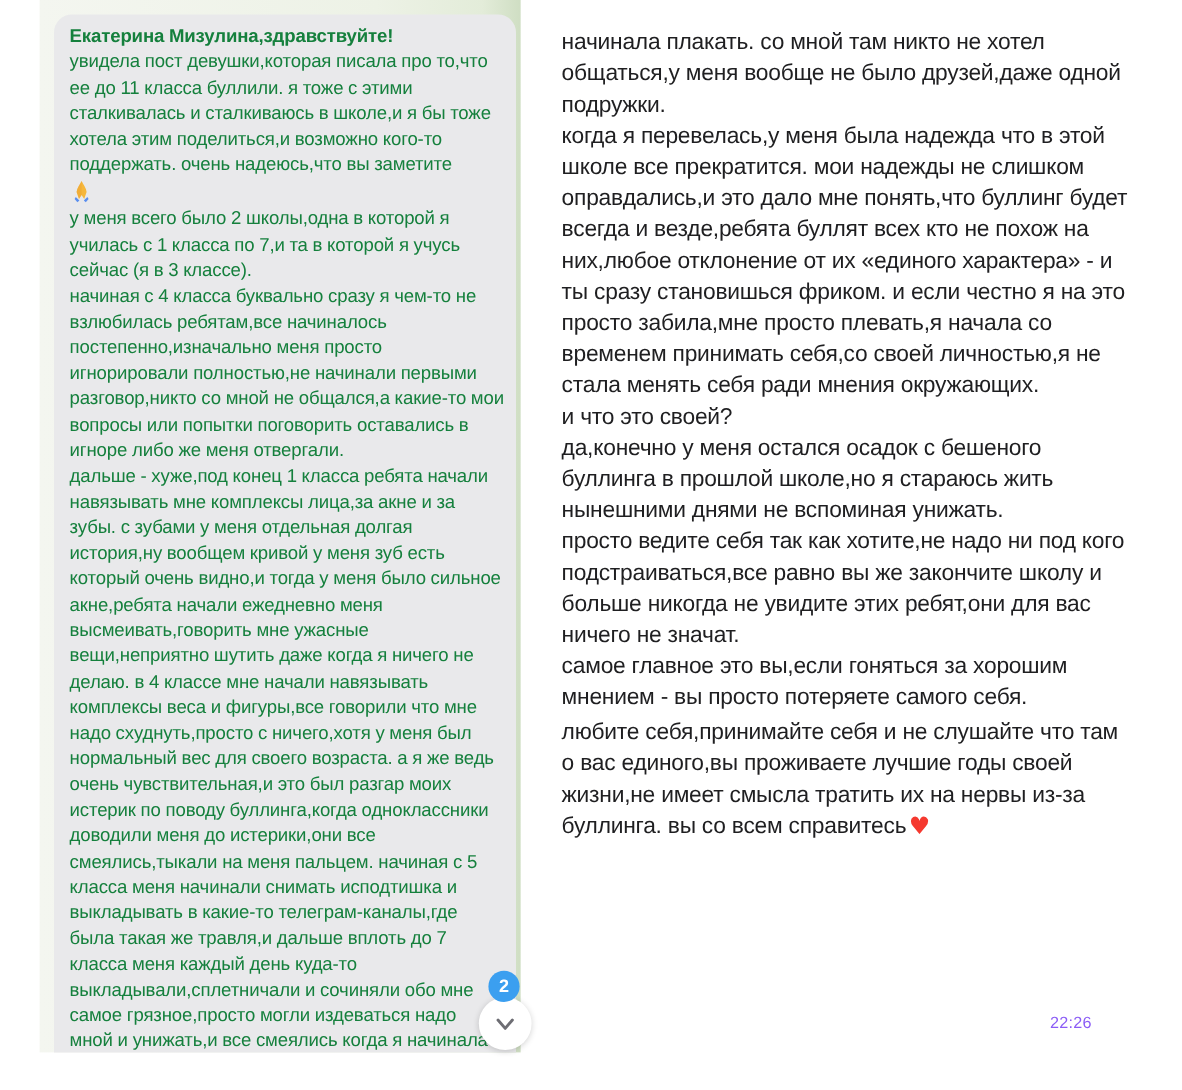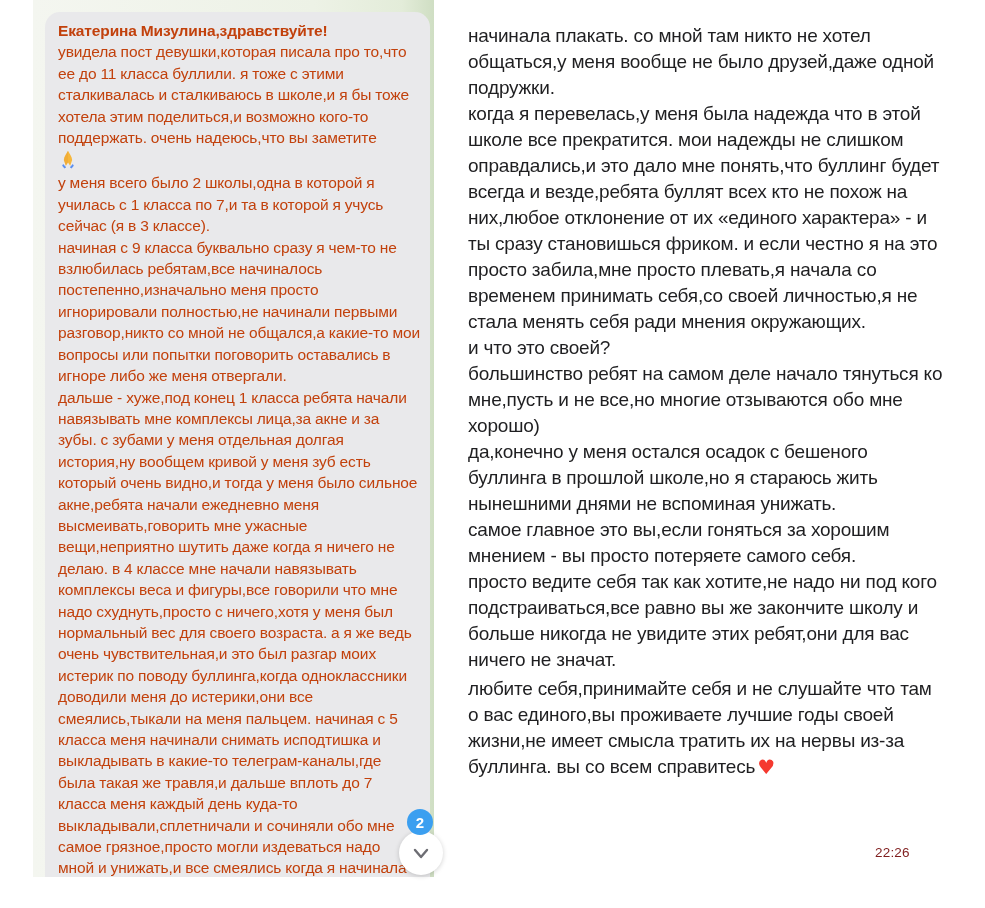--- a/index.html
+++ b/index.html
@@ -10,39 +10,39 @@
     -webkit-font-smoothing:antialiased;
   }
   .left-shot{
     position:absolute;left:33px;top:0;width:401px;height:877px;
     background:linear-gradient(90deg,#f4f6f0 0%,#edf2e6 70%,#e3ecd9 92%,#cfdec3 100%);
   }
   .bubble{
     position:absolute;left:12px;top:12px;right:4px;bottom:0;
     background:#e9e9eb;border-radius:15px 15px 0 0;
     padding:8px 10px 0 13px;overflow:hidden;
-    color:#c2410c;font-size:15.5px;line-height:21.4px;letter-spacing:-0.12px;
+    color:#15803d;font-size:15.5px;line-height:21.4px;letter-spacing:-0.12px;
     word-spacing:-0.2px;
   }
   .bubble p{margin:0}
   .bubble .title{font-weight:700}
   .emoji-line{height:23px;padding-top:1px}
   .right-shot{
     position:absolute;left:434px;top:0;width:450px;height:908px;background:#ffffff;
   }
   .right-text{
     position:absolute;left:34px;top:23px;width:476px;
     color:#1f1f21;font-size:19px;line-height:26px;letter-spacing:-0.2px;
   }
   .right-text p{margin:0}
   .right-text p.gap{margin-top:3px}
   .heart{color:#f5392f;font-size:20px;line-height:1;margin-left:2px;vertical-align:-1px;font-family:"DejaVu Sans",sans-serif}
   .timestamp{
     position:absolute;left:441px;top:845px;
-    color:#7f1d1d;font-size:13.5px;letter-spacing:0.2px;
+    color:#8b5cf6;font-size:13.5px;letter-spacing:0.2px;
   }
   .scrolldown{
     position:absolute;left:399px;top:831px;width:44px;height:44px;
     border-radius:50%;background:#ffffff;border:none;padding:0;
     box-shadow:0 1px 5px rgba(0,0,0,0.18);
     display:flex;align-items:center;justify-content:center;
     cursor:pointer;z-index:2;
   }
   .badge{
     position:absolute;left:407px;top:809px;width:26px;height:26px;
@@ -60,34 +60,33 @@
     <p>увидела пост девушки,которая писала про то,что ее до 11 класса буллили. я тоже с этими сталкивалась и сталкиваюсь в школе,и я бы тоже хотела этим поделиться,и возможно кого-то поддержать. очень надеюсь,что вы заметите</p>
     <div class="emoji-line">
       <svg width="20" height="21" viewBox="0 0 24 24" aria-hidden="true">
         <path fill="#f6b73c" d="M12 1.5 C10.2 5.5 7.2 8.5 7 12.5 L9.4 19.5 L12 15.5 L14.6 19.5 L17 12.5 C16.8 8.5 13.8 5.5 12 1.5 Z"></path>
         <path fill="#e89a2e" d="M12 1.5 L12 15.5 L9.4 19.5 L7 12.5 C7.2 8.5 10.2 5.5 12 1.5 Z" opacity="0.35"></path>
         <path fill="#5b8ff0" d="M6.2 17.5 L9.8 21.2 L7.8 22.8 L5 19.6 Z"></path>
         <path fill="#5b8ff0" d="M17.8 17.5 L14.2 21.2 L16.2 22.8 L19 19.6 Z"></path>
       </svg>
     </div>
     <p>у меня всего было 2 школы,одна в которой я училась с 1 класса по 7,и та в которой я учусь сейчас (я в 3 классе).</p>
-    <p>начиная с 9 класса буквально сразу я чем-то не взлюбилась ребятам,все начиналось постепенно,изначально меня просто игнорировали полностью,не начинали первыми разговор,никто со мной не общался,а какие-то мои вопросы или попытки поговорить оставались в игноре либо же меня отвергали.</p>
+    <p>начиная с 4 класса буквально сразу я чем-то не взлюбилась ребятам,все начиналось постепенно,изначально меня просто игнорировали полностью,не начинали первыми разговор,никто со мной не общался,а какие-то мои вопросы или попытки поговорить оставались в игноре либо же меня отвергали.</p>
     <p>дальше - хуже,под конец 1 класса ребята начали навязывать мне комплексы лица,за акне и за зубы. с зубами у меня отдельная долгая история,ну вообщем кривой у меня зуб есть который очень видно,и тогда у меня было сильное акне,ребята начали ежедневно меня высмеивать,говорить мне ужасные вещи,неприятно шутить даже когда я ничего не делаю. в 4 классе мне начали навязывать комплексы веса и фигуры,все говорили что мне надо схуднуть,просто с ничего,хотя у меня был нормальный вес для своего возраста. а я же ведь очень чувствительная,и это был разгар моих истерик по поводу буллинга,когда одноклассники доводили меня до истерики,они все смеялись,тыкали на меня пальцем. начиная с 5 класса меня начинали снимать исподтишка и выкладывать в какие-то телеграм-каналы,где была такая же травля,и дальше вплоть до 7 класса меня каждый день куда-то выкладывали,сплетничали и сочиняли обо мне самое грязное,просто могли издеваться надо мной и унижать,и все смеялись когда я начинала плакать. со мной там никто не хотел</p>
   </div>
 </div>
 
 <div class="right-shot">
   <div class="right-text">
     <p>начинала плакать. со мной там никто не хотел общаться,у меня вообще не было друзей,даже одной подружки.</p>
     <p>когда я перевелась,у меня была надежда что в этой школе все прекратится. мои надежды не слишком оправдались,и это дало мне понять,что буллинг будет всегда и везде,ребята буллят всех кто не похож на них,любое отклонение от их «единого характера» - и ты сразу становишься фриком. и если честно я на это просто забила,мне просто плевать,я начала со временем принимать себя,со своей личностью,я не стала менять себя ради мнения окружающих.</p>
     <p>и что это своей?</p>
-    <p>большинство ребят на самом деле начало тянуться ко мне,пусть и не все,но многие отзываются обо мне хорошо)</p>
     <p>да,конечно у меня остался осадок с бешеного буллинга в прошлой школе,но я стараюсь жить нынешними днями не вспоминая унижать.</p>
+    <p>просто ведите себя так как хотите,не надо ни под кого подстраиваться,все равно вы же закончите школу и больше никогда не увидите этих ребят,они для вас ничего не значат.</p>
     <p>самое главное это вы,если гоняться за хорошим мнением - вы просто потеряете самого себя.</p>
-    <p>просто ведите себя так как хотите,не надо ни под кого подстраиваться,все равно вы же закончите школу и больше никогда не увидите этих ребят,они для вас ничего не значат.</p>
     <p class="gap"><span>любите себя,принимайте себя и не слушайте что там о вас единого,вы проживаете лучшие годы своей жизни,не имеет смысла тратить их на нервы из-за буллинга. вы со всем справитесь</span><span class="heart">♥</span></p>
   </div>
   <div class="timestamp">22:26</div>
 </div>
 
 <button class="scrolldown">
   <svg width="22" height="22" viewBox="0 0 22 22" aria-hidden="true">
     <polyline points="5,8 11,15 17,8" fill="none" stroke="#6d6d73" stroke-width="2.4" stroke-linecap="round" stroke-linejoin="round"></polyline>
   </svg>
 </button>

